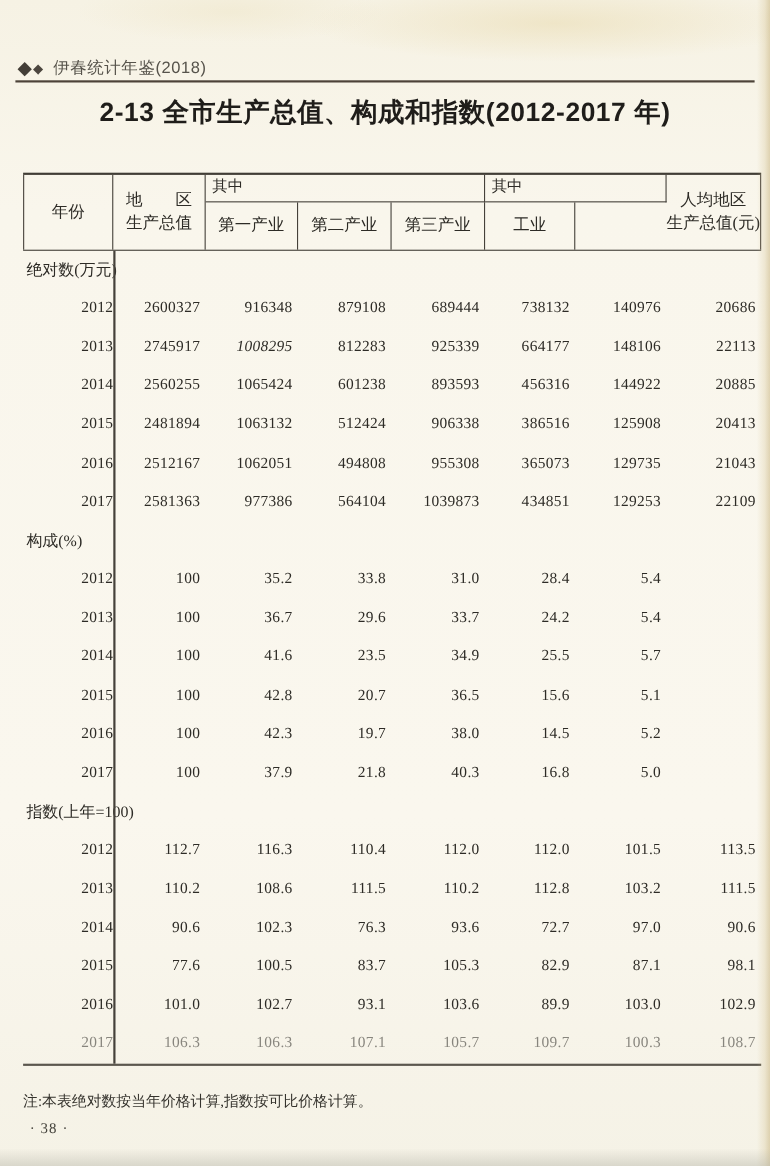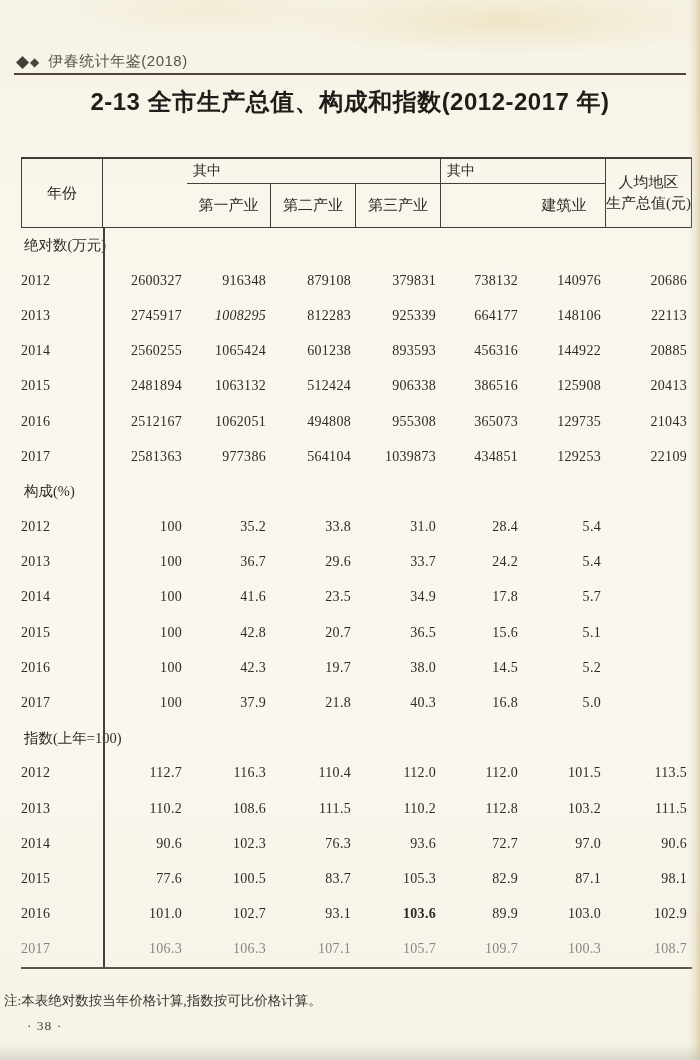--- a/index.html
+++ b/index.html
@@ -56,69 +56,73 @@
               border-bottom:1.5px solid #45413a; }
   .c-percap { grid-area:1/8/3/9; }
   .c-s1 { grid-area:2/3/3/4; } .c-s2 { grid-area:2/4/3/5; } .c-s3 { grid-area:2/5/3/6; }
   .c-s4 { grid-area:2/6/3/7; } .c-s5 { grid-area:2/7/3/8; }
   .pre { white-space:pre; }
 
   .tbody { position:relative; border-bottom:2px solid #5b574e; }
   .vline { position:absolute; top:0; bottom:0; left:82px; width:1.5px; background:#45413a; }
   .trow { height:35.2px; align-items:center; font-size:14px; }
   .section-label { grid-column:1/-1; text-align:left; padding-left:3px; font-size:14.5px; }
-  .cell-year { grid-column:1; text-align:left; letter-spacing:0.3px; }
+  .cell-year { grid-column:1; text-align:right; letter-spacing:0.3px; }
   .cell-num  { text-align:right; padding-right:5px; letter-spacing:0.3px; }
   .trow.faded { opacity:0.55; }
 
   
-  .note { position:absolute; top:992px; left:4px; font-size:13.5px; color:#35332d; }
+  .note { position:absolute; top:992px; left:21px; font-size:13.5px; color:#35332d; }
   .pageno { position:absolute; top:1018px; left:27px; font-size:13.5px; color:#45433c; letter-spacing:1px; }
 </style>
 </head>
 <body>
 
 <div class="page">
 
   <div class="brand">
     <span class="diamond-big">◆</span>
     <span class="diamond-small">◆</span>
     <span class="brand-text">伊春统计年鉴(2018)</span>
   </div>
   <div class="head-rule"></div>
 
   <div class="title">2-13 全市生产总值、构成和指数(2012-2017 年)</div>
 
   <div class="tbl">
     <div class="thead grid-cols">
       <div class="hc c-year">年份</div>
+      <div class="hc c-gdp stack">
+        <div class="pre">地　　区</div>
+        <div>生产总值</div>
+      </div>
       <div class="hc c-qz1">其中</div>
       <div class="hc c-qz2">其中</div>
       <div class="hc c-percap stack">
         <div>人均地区</div>
         <div>生产总值(元)</div>
       </div>
       <div class="hc c-s1">第一产业</div>
       <div class="hc c-s3">第三产业</div>
       <div class="hc c-s2">第二产业</div>
-      <div class="hc c-s5">建筑业</div>
+      <div class="hc c-s4">工业</div>
     </div>
 
     <div class="tbody">
       <div class="vline"></div>
 
     <div class="trow grid-cols">
           <div class="section-label">绝对数(万元)</div>
         </div>
         <div class="trow grid-cols">
           <div class="cell-year">2012</div>
           <div class="cell-num" style="grid-column: 2;">2600327</div>
           <div class="cell-num" style="grid-column: 3;">916348</div>
           <div class="cell-num" style="grid-column: 4;">879108</div>
-          <div class="cell-num" style="grid-column: 5;">379831</div>
+          <div class="cell-num" style="grid-column: 5;">689444</div>
           <div class="cell-num" style="grid-column: 6;">738132</div>
           <div class="cell-num" style="grid-column: 7;">140976</div>
           <div class="cell-num" style="grid-column: 8;">20686</div>
         </div>
         <div class="trow grid-cols">
           <div class="cell-year">2013</div>
           <div class="cell-num" style="grid-column: 2;">2745917</div>
           <div class="cell-num" style="grid-column: 3; font-style: italic;">1008295</div>
           <div class="cell-num" style="grid-column: 4;">812283</div>
           <div class="cell-num" style="grid-column: 5;">925339</div>
@@ -188,21 +192,21 @@
           <div class="cell-num" style="grid-column: 6;">24.2</div>
           <div class="cell-num" style="grid-column: 7;">5.4</div>
           <div class="cell-num" style="grid-column: 8;"></div>
         </div>
         <div class="trow grid-cols">
           <div class="cell-year">2014</div>
           <div class="cell-num" style="grid-column: 2;">100</div>
           <div class="cell-num" style="grid-column: 3;">41.6</div>
           <div class="cell-num" style="grid-column: 4;">23.5</div>
           <div class="cell-num" style="grid-column: 5;">34.9</div>
-          <div class="cell-num" style="grid-column: 6;">17.8</div>
+          <div class="cell-num" style="grid-column: 6;">25.5</div>
           <div class="cell-num" style="grid-column: 7;">5.7</div>
           <div class="cell-num" style="grid-column: 8;"></div>
         </div>
         <div class="trow grid-cols">
           <div class="cell-year">2015</div>
           <div class="cell-num" style="grid-column: 2;">100</div>
           <div class="cell-num" style="grid-column: 3;">42.8</div>
           <div class="cell-num" style="grid-column: 4;">20.7</div>
           <div class="cell-num" style="grid-column: 5;">36.5</div>
           <div class="cell-num" style="grid-column: 6;">15.6</div>
@@ -270,21 +274,21 @@
           <div class="cell-num" style="grid-column: 5;">105.3</div>
           <div class="cell-num" style="grid-column: 6;">82.9</div>
           <div class="cell-num" style="grid-column: 7;">87.1</div>
           <div class="cell-num" style="grid-column: 8;">98.1</div>
         </div>
         <div class="trow grid-cols">
           <div class="cell-year">2016</div>
           <div class="cell-num" style="grid-column: 2;">101.0</div>
           <div class="cell-num" style="grid-column: 3;">102.7</div>
           <div class="cell-num" style="grid-column: 4;">93.1</div>
-          <div class="cell-num" style="grid-column: 5; font-weight: bold;">103.6</div>
+          <div class="cell-num" style="grid-column: 5;">103.6</div>
           <div class="cell-num" style="grid-column: 6;">89.9</div>
           <div class="cell-num" style="grid-column: 7;">103.0</div>
           <div class="cell-num" style="grid-column: 8;">102.9</div>
         </div>
         <div class="trow grid-cols faded">
           <div class="cell-year">2017</div>
           <div class="cell-num" style="grid-column: 2;">106.3</div>
           <div class="cell-num" style="grid-column: 3;">106.3</div>
           <div class="cell-num" style="grid-column: 4;">107.1</div>
           <div class="cell-num" style="grid-column: 5;">105.7</div>

